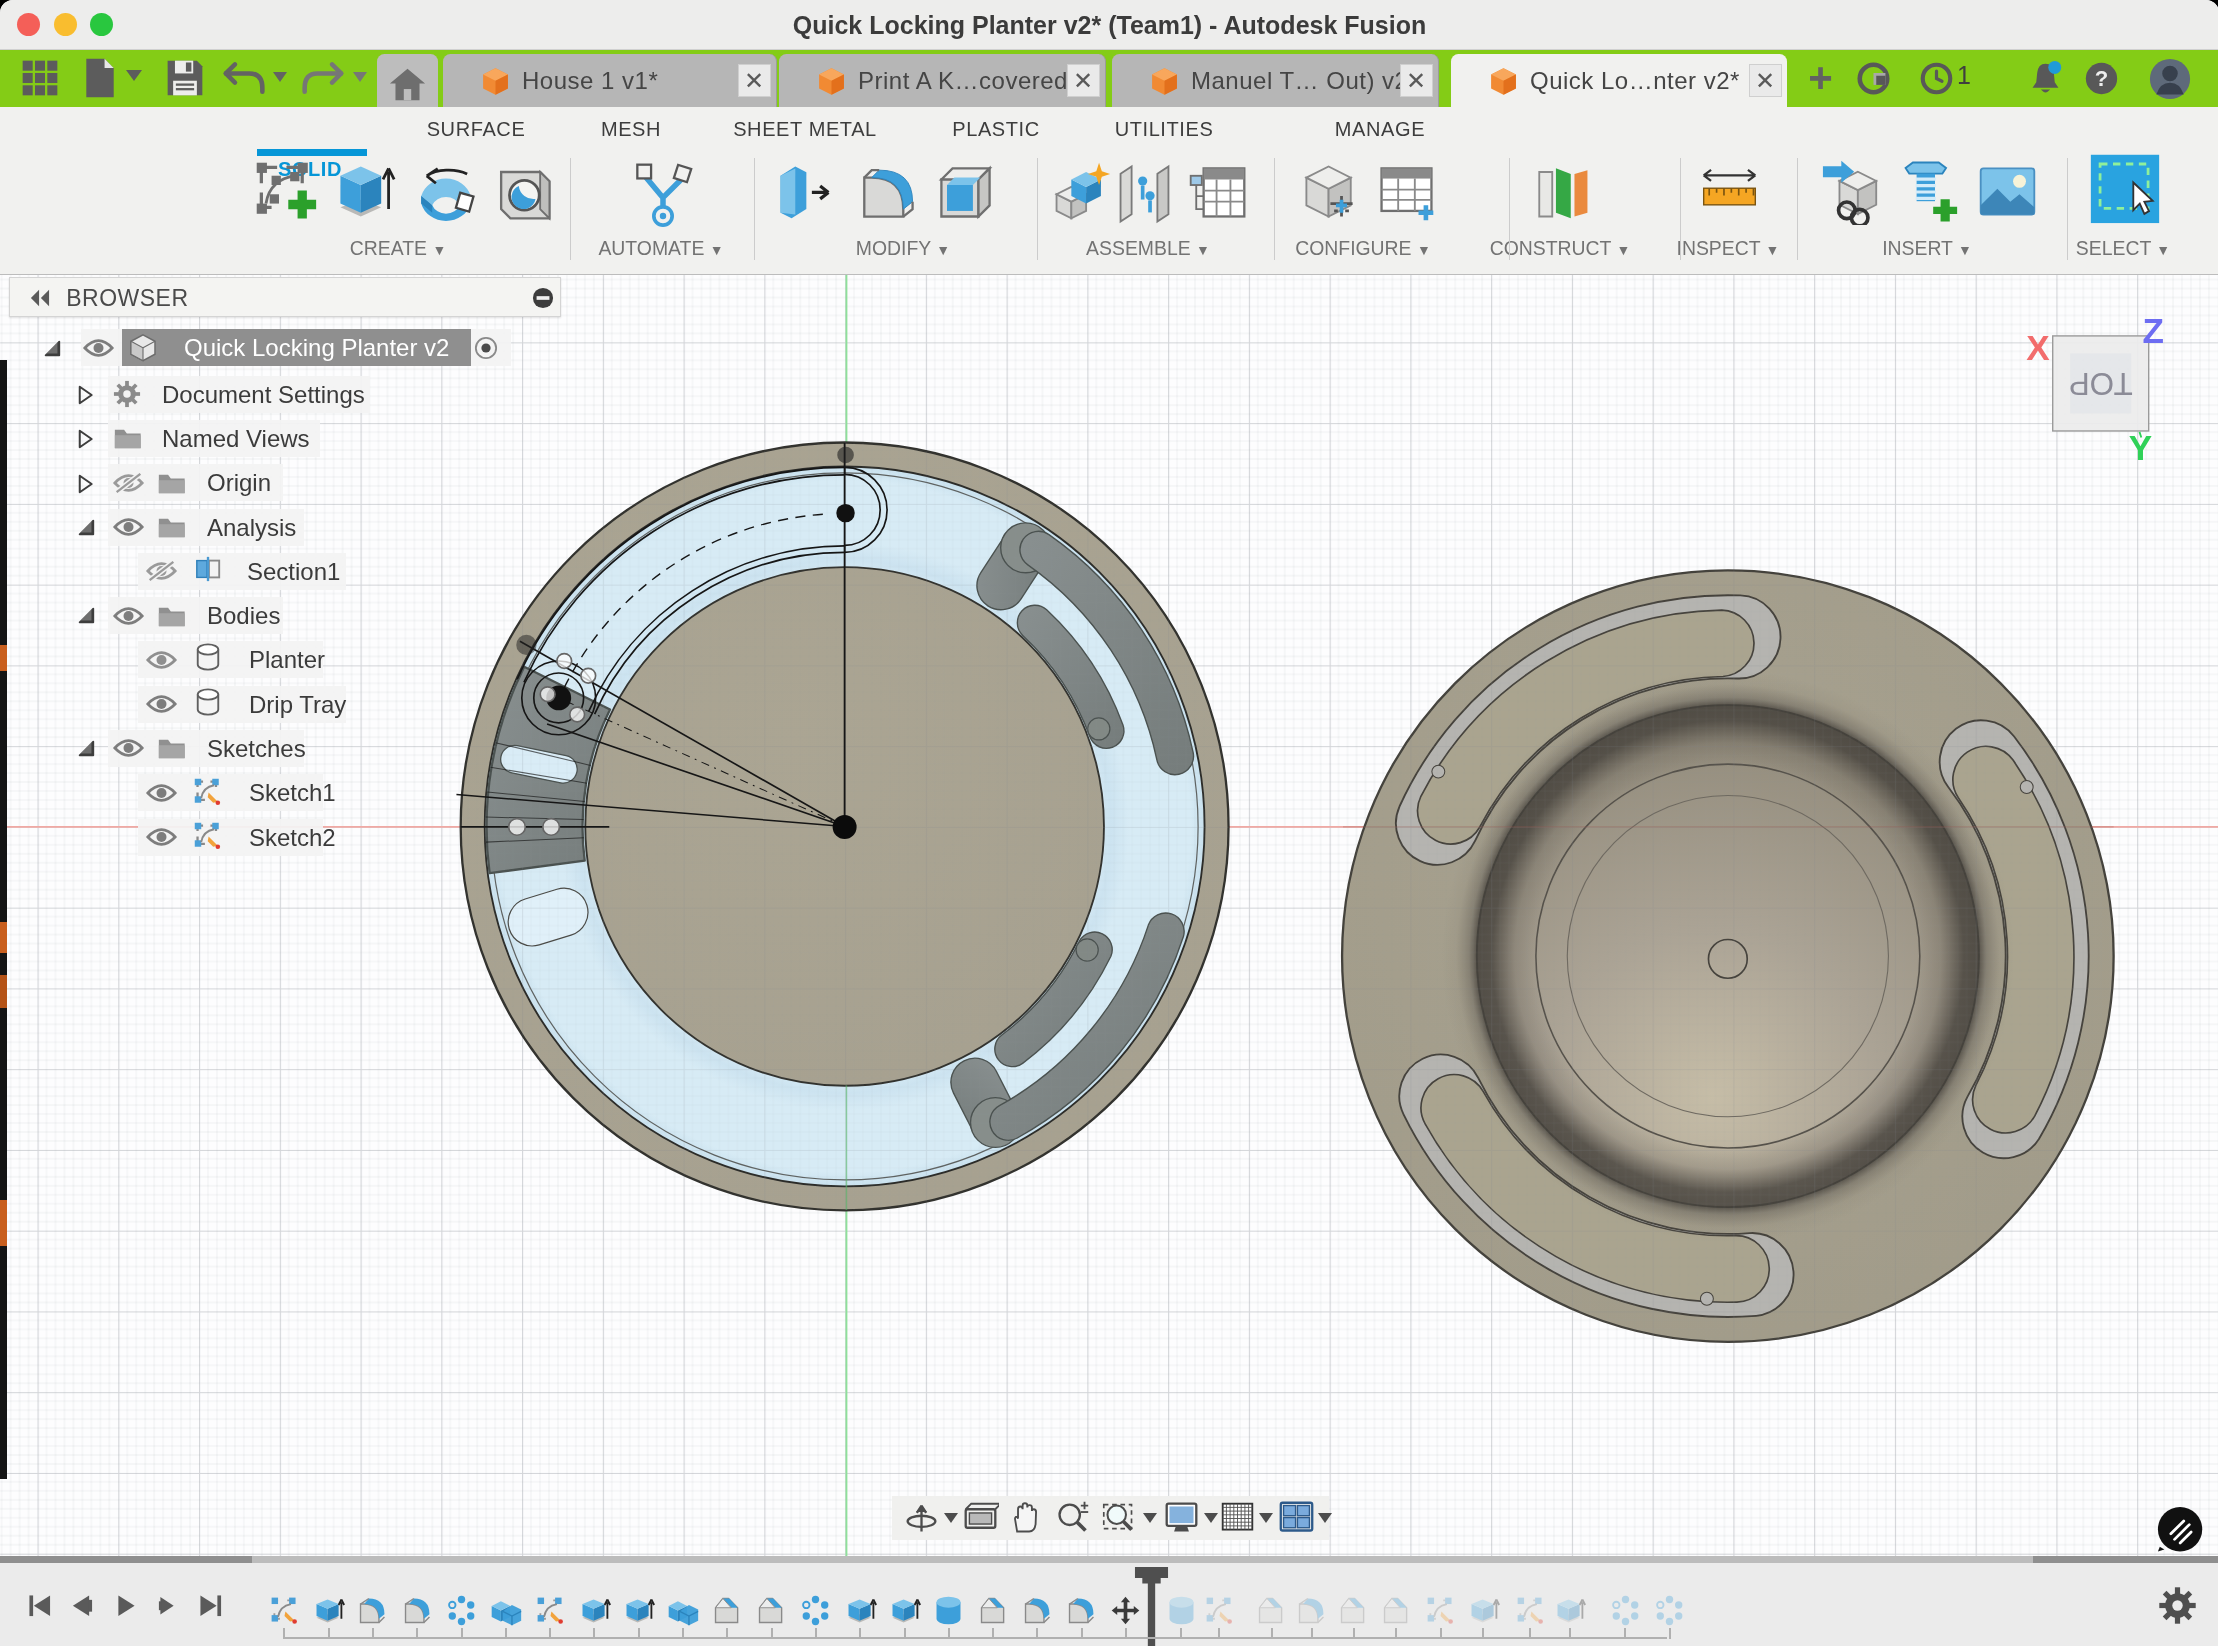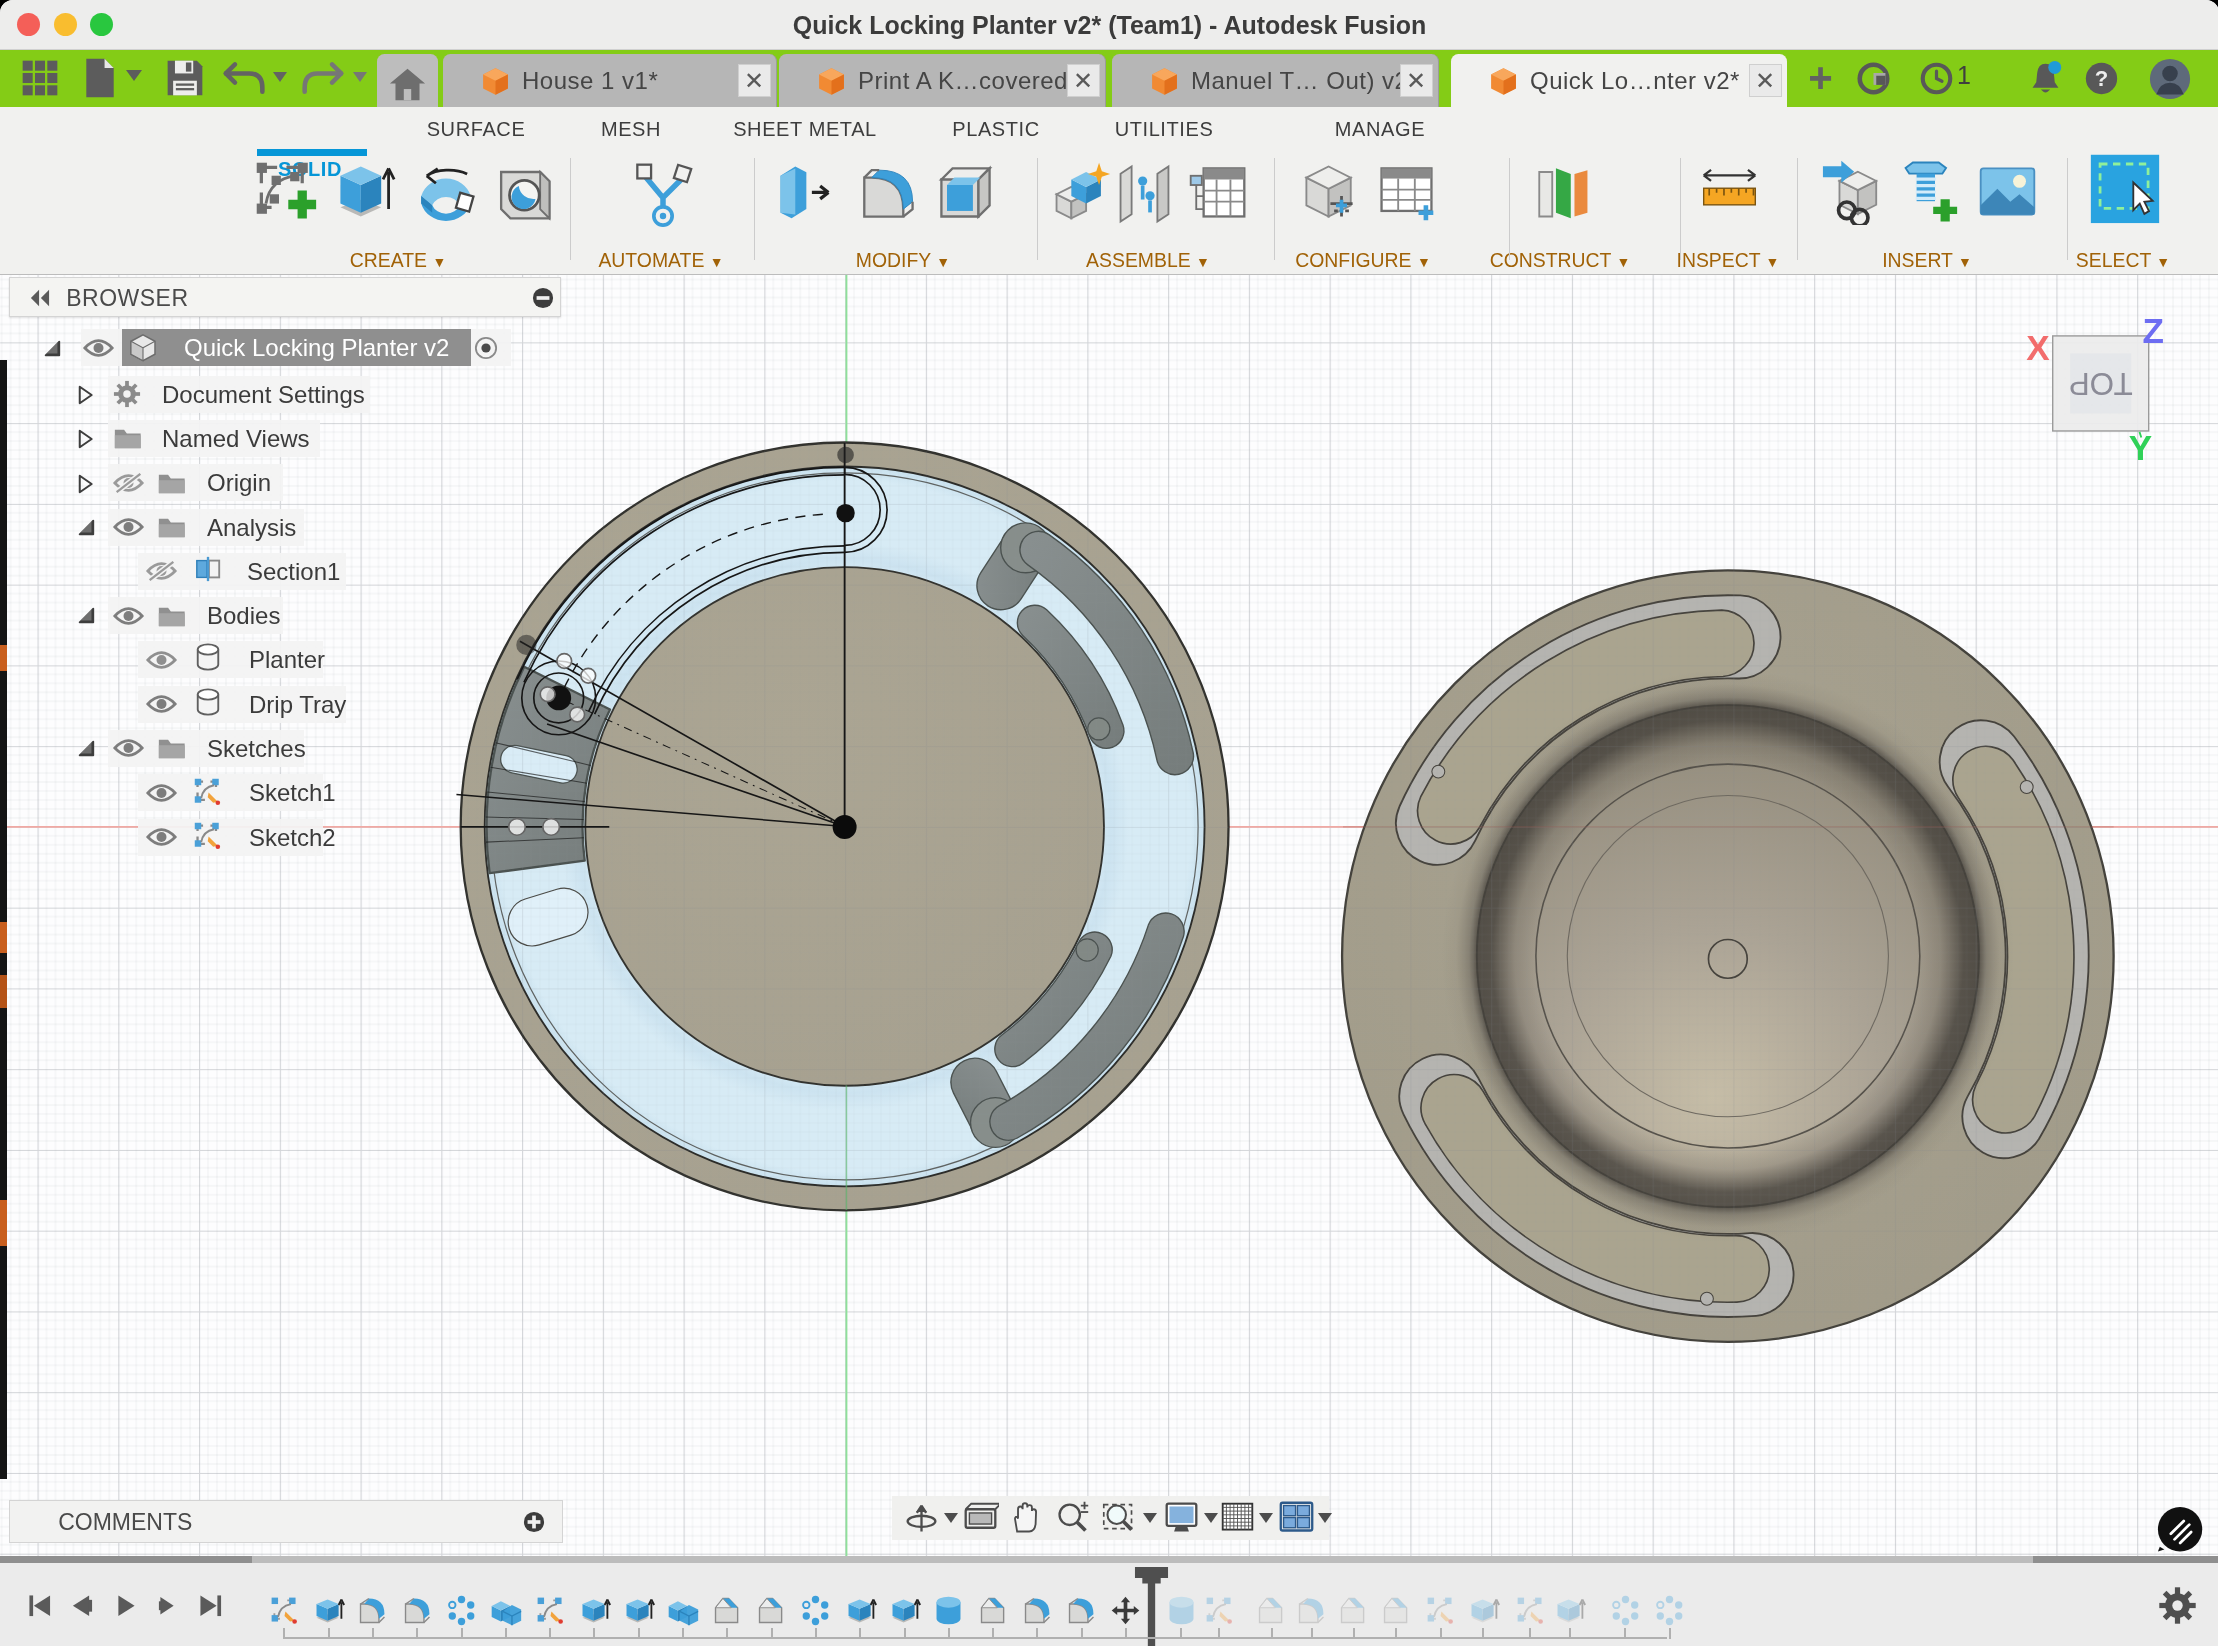--- a/index.html
+++ b/index.html
@@ -14,21 +14,21 @@
 .tab.inactive { background:#b6b6b6; border-right:0.9px solid #9b9b9b; }
 .tab.active { background:#f1f1ef; }
 .tab .cube { position:absolute; top:12px; }
 .tab .label { position:absolute; top:0; height:54px; line-height:54px; font-size:24px; letter-spacing:0.5px; color:#454545; white-space:nowrap; }
 .tab .x { position:absolute; top:10px; width:33px; height:33px; background:#eaeaea; border:0.9px solid #cfcfcf; color:#5a5a5a; font-size:24px; line-height:31px; text-align:center; }
 .ribbon { position:absolute; left:0; top:107px; width:100%; height:168px; background:#f1f1ef; border-bottom:0.9px solid #bcbcbc; }
 .rtab { position:absolute; top:11px; font-size:20px; color:#3d3d3d; white-space:nowrap; letter-spacing:0.6px; }
 .rtab.sel { color:#0696d7; font-weight:bold; }
 .runder { position:absolute; top:42px; height:6.5px; background:#0696d7; }
 .designbtn { position:absolute; left:24px; top:25px; width:201px; height:110px; background:#f6f6f4; border:1.8px solid #c9c9c7; border-radius:7.4px; text-align:center; line-height:106px; font-size:23px; color:#333; }
-.glabel { position:absolute; top:142px; font-size:19.4px; color:#a16207; white-space:nowrap; text-align:right; }
+.glabel { position:absolute; top:130px; font-size:19.4px; color:#737373; white-space:nowrap; text-align:right; }
 .gsep { position:absolute; top:51px; width:0.9px; height:102px; background:#cccccc; }
 .ricon { position:absolute; top:52px; }
 .canvas { position:absolute; left:0; top:275px; width:2219px; height:1281px; }
 .panel-h { position:absolute; background:#f4f4f2; border:0.9px solid #d4d4d4; box-shadow:0 0.9px 1.8px rgba(0,0,0,0.12); }
 .brtext { font-size:23px; color:#4a4a4a; letter-spacing:0.5px; }
 .trow { position:absolute; height:37px; background:rgba(243,243,243,0.93); }
 .trow-label { position:absolute; top:0; height:37px; line-height:37px; font-size:24px; color:#3b3b3b; white-space:nowrap; }
 .sel-row { position:absolute; height:37px; background:#8f8f8f; }
 .sel-row .trow-label { color:#ffffff; }
 .timeline { position:absolute; left:0; top:1563px; width:100%; height:83px; background:#ebebeb; }
@@ -640,27 +640,20 @@
 <g fill="#4aa0d8">
         <rect x="3" y="3" width="7" height="7"></rect>
         <rect x="22" y="3" width="7" height="7"></rect>
         <rect x="3" y="22" width="7" height="7"></rect>
       </g>
 <path d="M10 24 Q12 12 24 10" stroke="#8a8a8a" stroke-width="2" fill="none"></path>
 <path d="M18 18 L28 28 L23 29 L17 23 Z" fill="#f2a33c"></path>
 <circle cx="28" cy="29" r="2.5" fill="#e03c31"></circle>
     </svg>
     <div class="trow-label" style="left:249px;top:819px;">Sketch2</div>
-<div class="comments"><span style="margin-left:48px;">COMMENTS</span>
-<svg style="position:absolute;left:513px;top:10px" width="22" height="22" viewBox="0 0 24 24">
-        <circle cx="12" cy="12" r="11" fill="#3c3c3c"></circle>
-        <rect x="5" y="10" width="14" height="4" fill="#f0f0f0"></rect>
-        <rect x="10" y="5" width="4" height="14" fill="#f0f0f0"></rect>
-      </svg>
-</div>
 <div class="navbar">
       <svg style="position:absolute;left:11px;top:3.7px" width="37" height="37" viewBox="0 0 40 40">
         <ellipse cx="20" cy="23" rx="15" ry="6" fill="none" stroke="#4c4c4c" stroke-width="2.5"></ellipse>
         <path d="M20 34 V8 M20 6 L15 14 M20 6 L25 14 M20 6 L15 14" fill="none" stroke="#4c4c4c" stroke-width="2.5"></path>
         <path d="M20 6 L14 13 H26 Z" fill="#4c4c4c"></path>
       </svg>
       <div style="position:absolute;left:52px;top:16.6px;width:0;height:0;border-left:7.4px solid transparent;border-right:7.4px solid transparent;border-top:10px solid #4c4c4c;"></div>
       <svg style="position:absolute;left:70px;top:3.7px" width="37" height="37" viewBox="0 0 40 40">
         <rect x="4" y="10" width="32" height="20" rx="2" fill="none" stroke="#4c4c4c" stroke-width="2.5"></rect>
         <rect x="8" y="14" width="24" height="12" fill="#b9b9b9" stroke="#4c4c4c" stroke-width="1.5"></rect>

